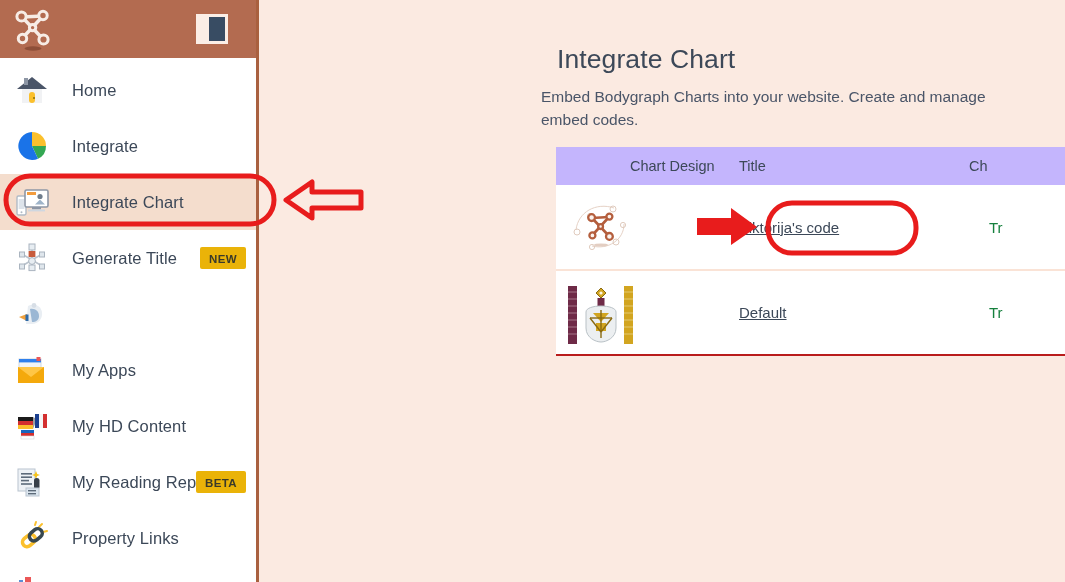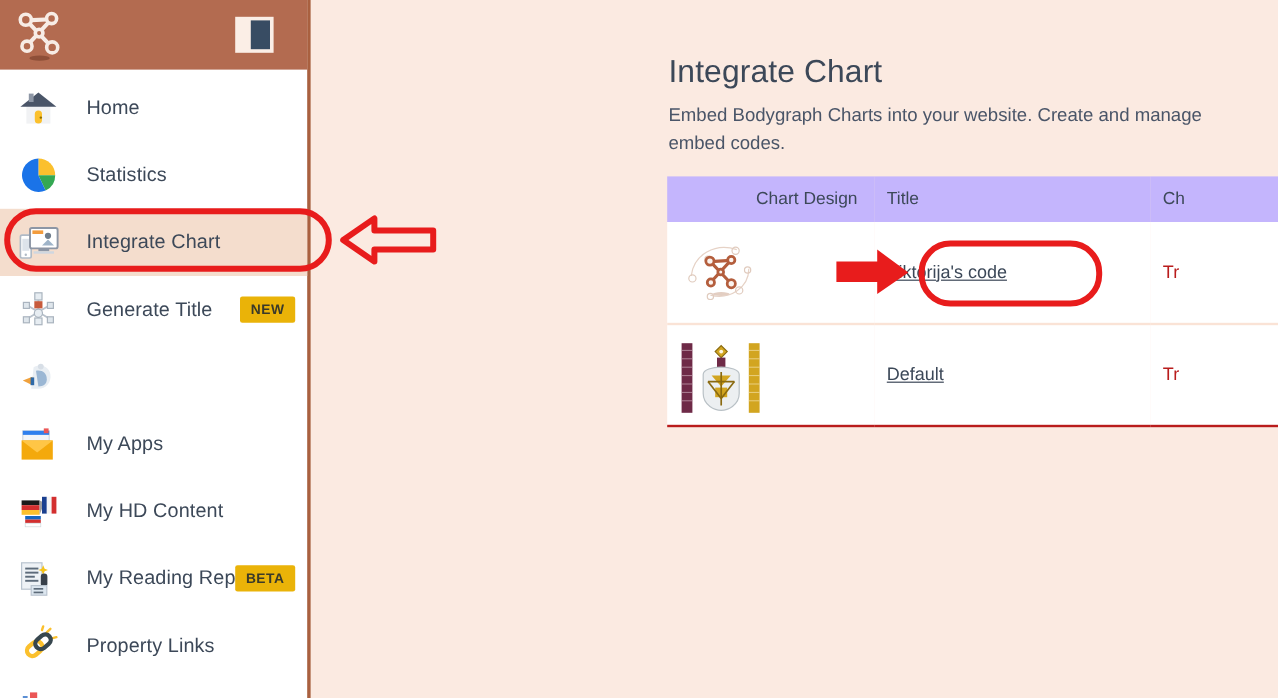--- a/index.html
+++ b/index.html
@@ -51,21 +51,21 @@
   }
   .nav-stub { height: 30px; padding-left: 14px; }
 
   
   .main { flex: 1 1 auto; height: 582px; background: #fbeae1; position: relative; }
   .page-title {
     position: absolute; left: 298px; top: 44px;
     font-size: 26.5px; color: #3c4858; font-weight: normal; letter-spacing: .1px;
   }
   .page-sub {
-    position: absolute; left: 298px; top: 85px; width: 470px;
+    position: absolute; left: 282px; top: 85px; width: 470px;
     font-size: 15.5px; color: #4a5568; line-height: 23px;
   }
   .table-wrap {
     position: absolute; left: 297px; top: 147px; width: 520px;
   }
   table.embed-table { width: 100%; border-collapse: collapse; table-layout: fixed; }
   table.embed-table thead th {
     background: #c4b5fd; color: #3c4858; font-size: 14.5px;
     font-weight: normal; text-align: left; height: 38px;
     padding: 0 10px; vertical-align: middle;
@@ -74,21 +74,21 @@
   table.embed-table th.c-title  { width: 230px; }
   table.embed-table th.c-chart  { width: 120px; }
   table.embed-table tbody td {
     background: #ffffff; height: 85px; vertical-align: middle;
     padding: 0 10px; border-bottom: 2px solid #fae3d6;
     font-size: 15px; color: #3c4858;
   }
   table.embed-table tbody tr:last-child td { border-bottom: 2px solid #b91c1c; }
   td.c-design { padding-left: 62px; }
   .row-link { color: #3c4858; text-decoration: underline; font-size: 15px; cursor: pointer; }
-  .chart-type { color: #b91c1c; font-size: 15px; }
+  .chart-type { color: #15803d; font-size: 15px; margin-left: 20px; }
 
   
   .thumb { width: 70px; height: 62px; position: relative; display: block; }
 
   
   .anno { position: absolute; left: 0; top: 0; width: 1065px; height: 582px; pointer-events: none; }
 </style>
 </head>
 <body>
 
@@ -135,21 +135,21 @@
       </div>
 
       <div class="nav-item">
         <span class="ic">
           <svg width="36" height="36" viewBox="0 0 36 36">
             <path d="M18 18 L18 4 A14 14 0 0 1 32 18 Z" fill="#fbc02d"></path>
             <path d="M18 18 L32 18 A14 14 0 0 1 24 30.8 Z" fill="#34a853"></path>
             <path d="M18 18 L24 30.8 A14 14 0 1 1 18 4 Z" fill="#1a73e8"></path>
           </svg>
         </span>
-        <span class="lbl">Statistics</span>
+        <span class="lbl">Integrate</span>
       </div>
 
       <div class="nav-item active">
         <span class="ic">
           <svg width="36" height="36" viewBox="0 0 36 36">
             <rect x="3" y="12" width="9" height="19" rx="1.4" fill="#fff" stroke="#b0bac6" stroke-width="1.4"></rect>
             <rect x="4.6" y="15" width="5.8" height="10" fill="#dde3ea"></rect>
             <circle cx="7.5" cy="28.3" r="1" fill="#b0bac6"></circle>
             <rect x="11" y="6" width="23" height="17" rx="1.6" fill="#fff" stroke="#8d96a5" stroke-width="1.6"></rect>
             <rect x="13" y="8" width="9" height="3" fill="#f39c3d"></rect>

